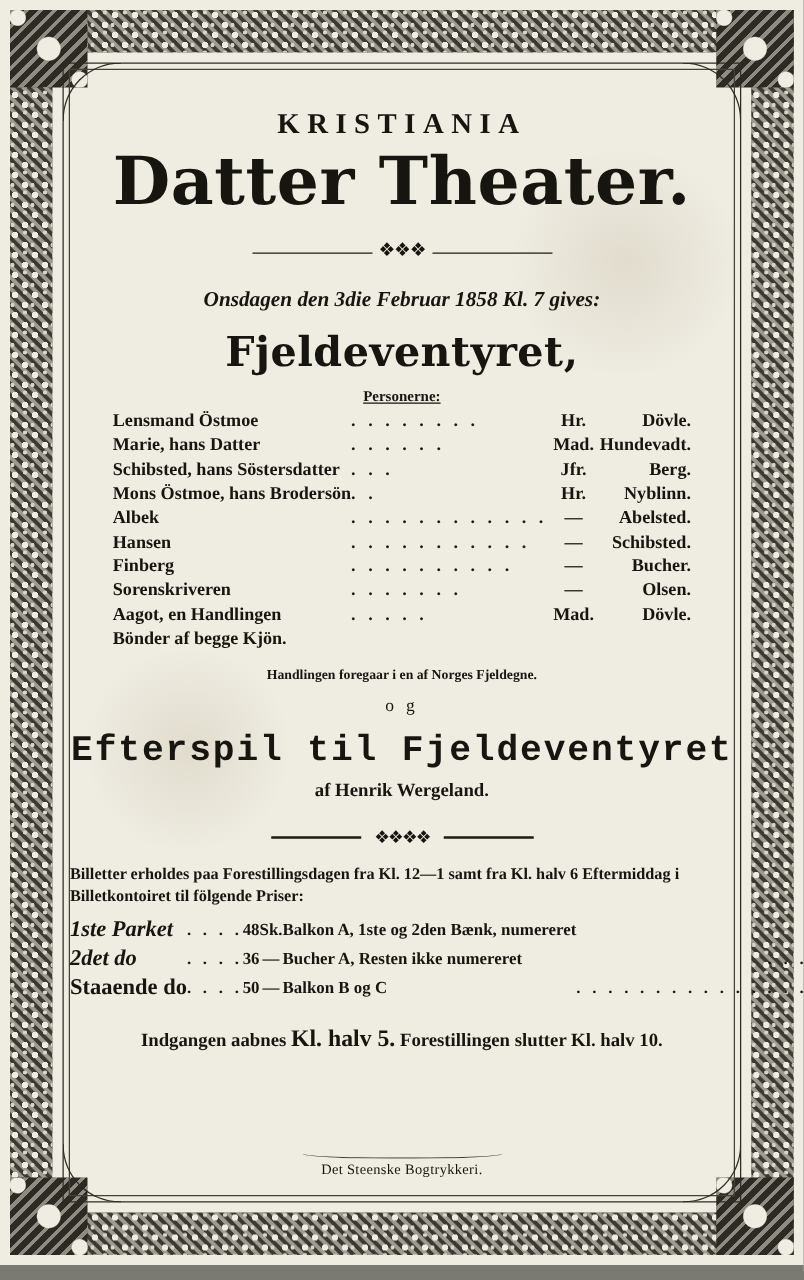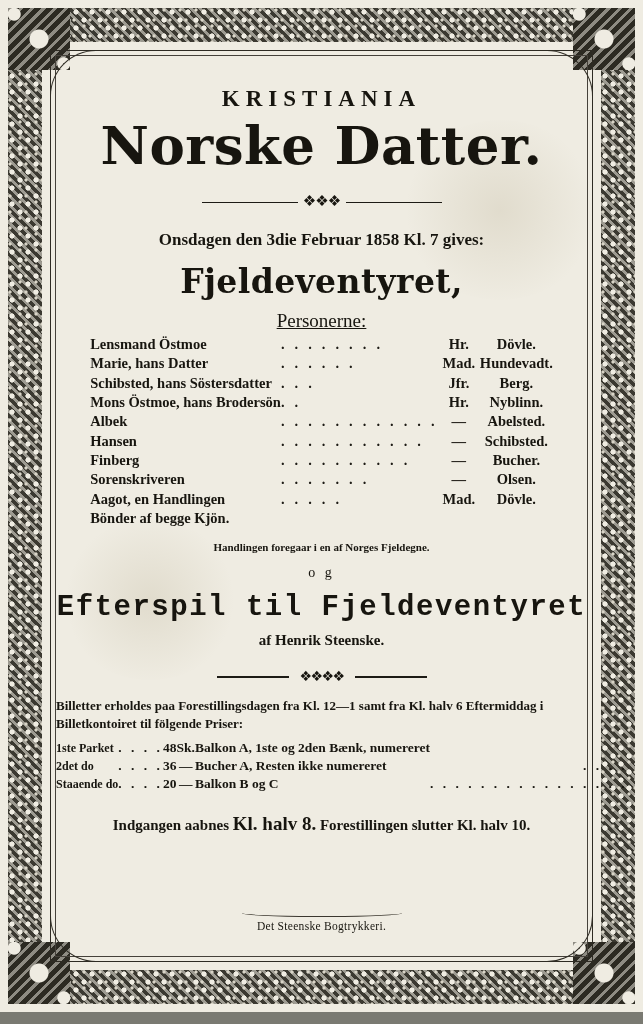--- a/index.html
+++ b/index.html
@@ -119,37 +119,38 @@
     top: -4px;
     transform: translateX(-50%);
     font-size: 15px;
     line-height: 1;
     letter-spacing: -1px;
   }
   .date-line {
     margin-top: 22px;
     font-size: 17px;
     font-weight: bold;
+    font-style: italic;
   }
   .play-title {
     margin-top: 12px;
     font-size: 33px;
     font-weight: bold;
     letter-spacing: 0.4px;
     font-family: "DejaVu Serif", serif;
   }
   .play-sub {
     margin-top: 5px;
     font-size: 14.5px;
     font-weight: bold;
   }
   .cast-heading {
     margin-top: 9px;
-    font-size: 19px;
-    font-weight: normal;
+    font-size: 12px;
+    font-weight: bold;
     text-decoration: underline;
   }
   table.cast {
     margin: 3px auto 0;
     border-collapse: collapse;
     font-size: 14.5px;
     font-weight: bold;
   }
   table.cast td {
     padding: 1.2px 0;
@@ -158,21 +159,21 @@
   }
   td.role { text-align: left; padding-right: 4px; }
   td.dots {
     width: 118px;
     overflow: hidden;
     letter-spacing: 3.2px;
     color: #1d1b15;
     text-align: left;
   }
   td.hon { text-align: center; width: 42px; padding-left: 6px; }
-  td.actor { text-align: center; padding-left: 4px; }
+  td.actor { text-align: right; padding-left: 4px; }
   .note-line {
     margin-top: 13px;
     font-size: 11px;
     font-weight: bold;
   }
   .og {
     margin-top: 12px;
     font-size: 14px;
     letter-spacing: 3px;
   }
@@ -219,36 +220,36 @@
     line-height: 1.35;
   }
   table.prices {
     margin: 7px 0 0;
     width: 100%;
     border-collapse: collapse;
     font-size: 13.5px;
     font-weight: bold;
   }
   table.prices td { padding: 1px 0; white-space: nowrap; }
-  .p-cat   { text-align: left; font-size: 12px; }
-  .p-cat2  { text-align: left; font-size: 12px; }
+  .p-cat   { text-align: left; font-size: 18px; font-style: italic; }
+  .p-cat2  { text-align: left; font-size: 18px; }
   .p-dots  { letter-spacing: 3px; width: 52px; }
   .p-price { text-align: right; width: 44px; padding-right: 8px; }
   .p-dash  { width: 16px; text-align: center; }
   .p-desc  { text-align: left; }
   .p-dots2 { letter-spacing: 3px; text-align: right; }
   .opening {
     margin-top: 20px;
     font-size: 15px;
     font-weight: bold;
   }
   .opening .big { font-size: 19px; }
   .printer-wrap {
     position: absolute;
-    left: 0; right: 0; bottom: 24px;
+    left: 0; right: 0; bottom: 14px;
     text-align: center;
   }
   .squiggle {
     width: 160px; height: 8px;
     margin: 0 auto 3px;
     border-bottom: 1.2px solid #3b372f;
     border-radius: 45%;
   }
   .printer {
     font-size: 11.5px;
@@ -283,21 +284,21 @@
     <div class="arc bl"></div>
     <div class="arc br"></div>
   </div>
 
   <div class="stain" style="left:60px;top:520px;width:180px;height:160px;"></div>
   <div class="stain" style="left:400px;top:120px;width:200px;height:180px;"></div>
 
   <div class="content">
 
     <div class="city">KRISTIANIA</div>
-    <div class="main-title">Norske Datter.</div>
+    <div class="main-title">Datter Theater.</div>
 
     <div class="rule-orn">
       <span>❖❖❖</span>
     </div>
 
     <div class="date-line">Onsdagen den 3die Februar 1858 Kl. 7 gives:</div>
 
     <div class="play-title">Fjeldeventyret,</div>
 
     <div class="cast-heading">Personerne:</div>
@@ -365,21 +366,21 @@
         <td class="actor"></td>
       </tr>
     </tbody>
       </table>
 
     <div class="note-line">Handlingen foregaar i en af Norges Fjeldegne.</div>
 
     <div class="og">o g</div>
 
     <div class="after-title">Efterspil  til  Fjeldeventyret</div>
-    <div class="after-sub">af Henrik Steenske.</div>
+    <div class="after-sub">af Henrik Wergeland.</div>
 
     <div class="rule-orn2">
       <span>❖❖❖❖</span>
     </div>
 
     <div class="ticket-note">Billetter erholdes paa Forestillingsdagen fra Kl. 12—1 samt fra Kl. halv 6 Eftermiddag i Billetkontoiret til fölgende Priser:</div>
 
     <table class="prices">
       <tbody>
           <tr>
@@ -396,32 +397,32 @@
         <td class="p-dots">. . . .</td>
         <td class="p-price">36</td>
         <td class="p-dash">—</td>
         <td class="p-desc">Bucher A, Resten ikke numereret</td>
         <td class="p-dots2">. . . .</td>
 
       </tr>
       <tr>
         <td class="p-cat2">Staaende   do</td>
         <td class="p-dots">. . . .</td>
-        <td class="p-price">20</td>
+        <td class="p-price">50</td>
         <td class="p-dash">—</td>
         <td class="p-desc">Balkon B og C</td>
         <td class="p-dots2">. . . . . . . . . . . . . . . .</td>
 
       </tr>
     </tbody>
       </table>
 
     <div class="opening">
       <span>Indgangen aabnes</span>
-      <span class="big">Kl. halv 8.</span>
+      <span class="big">Kl. halv 5.</span>
       <span>Forestillingen slutter Kl. halv 10.</span>
     </div>
 
     <div class="printer-wrap">
       <div class="squiggle"></div>
       <div class="printer">Det Steenske Bogtrykkeri.</div>
     </div>
 
   </div>
 </div>

